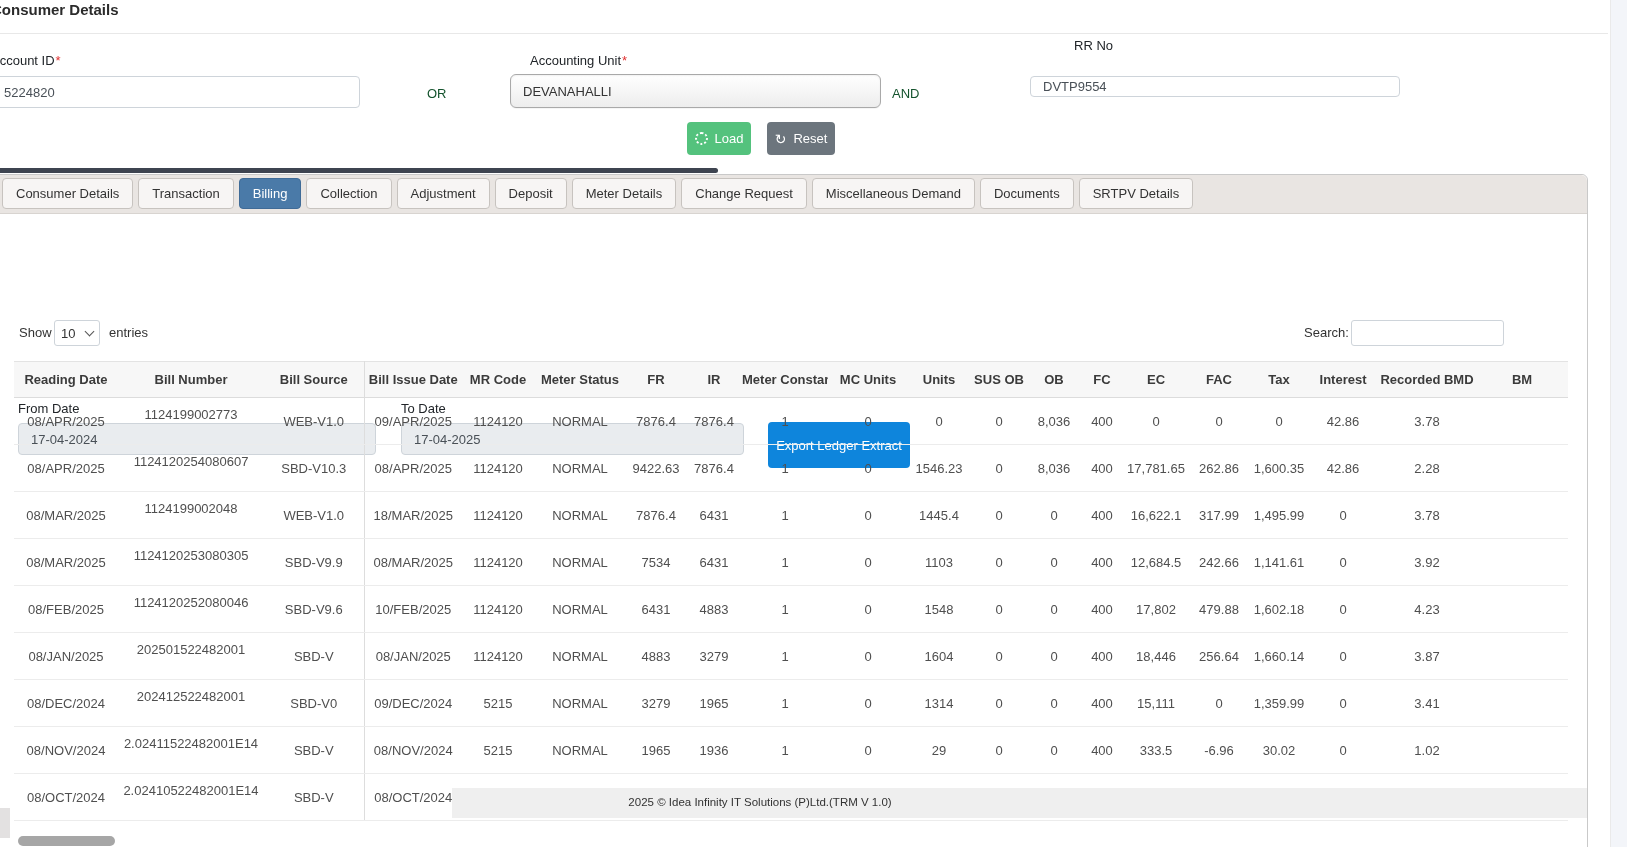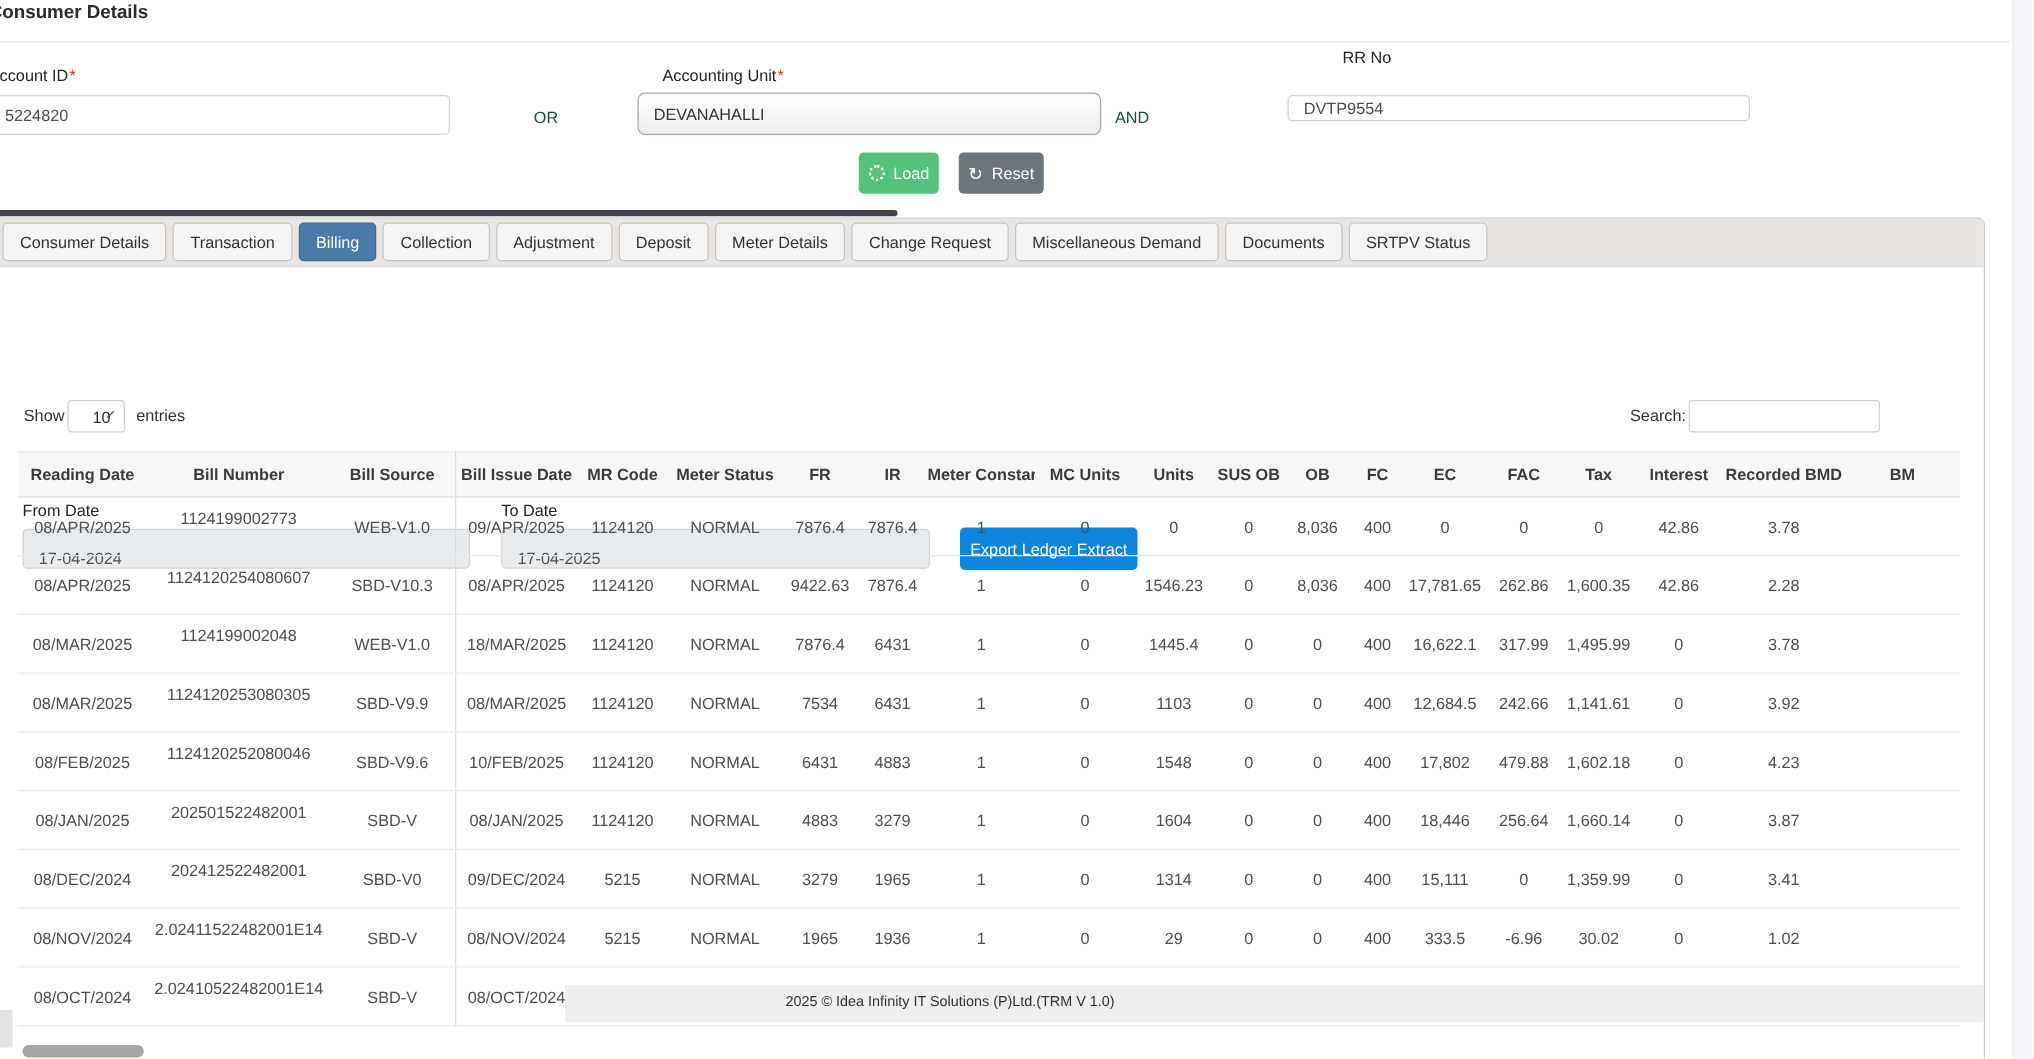--- a/index.html
+++ b/index.html
@@ -59,29 +59,29 @@
   .tab {
     font-size:13px; color:#333; background:#f7f5f4;
     border:1px solid #c7c3bf; border-radius:4px;
     padding:7px 13px; white-space:nowrap; cursor:pointer; font-family:inherit;
   }
   .tab.active { background:#4a7aa8; border-color:#3f6b97; color:#fff; }
 
   .date-input {
     border:1px solid #ced4da; border-radius:4px; background:#e9ecef;
     font-size:13px; color:#495057; padding:0 12px;
-    display:flex; align-items:flex-end; cursor:pointer;
+    display:flex; align-items:center; cursor:pointer;
   }
   .btn-export { background:#0e85dc; font-size:13px; }
 
   .dt-label { font-size:13px; color:#333; }
   .page-size-select {
     border:1px solid #ced4da; border-radius:3px; background:#fff;
     font-size:13px; color:#333; display:flex; align-items:center;
-    justify-content:space-between; padding:0 19px; cursor:pointer;
+    justify-content:space-between; padding:0 6px; cursor:pointer;
   }
   .chev { width:7px; height:7px; border-right:1.5px solid #555; border-bottom:1.5px solid #555;
           transform:rotate(45deg); margin-top:-3px; }
   .search-input { height:26px; width:153px; border:1px solid #ced4da; border-radius:3px;
                   font-size:13px; padding:0 8px; outline:none; font-family:inherit; }
 
   
   table.billing { border-collapse:collapse; table-layout:fixed; width:1554px; }
   table.billing th {
     height:36px; background:#f7f7f7; font-size:13px; font-weight:700; color:#3b3b3b;
@@ -145,34 +145,34 @@
       <button class="tab">Consumer Details</button>
       <button class="tab">Transaction</button>
       <button class="tab active">Billing</button>
       <button class="tab">Collection</button>
       <button class="tab">Adjustment</button>
       <button class="tab">Deposit</button>
       <button class="tab">Meter Details</button>
       <button class="tab">Change Request</button>
       <button class="tab">Miscellaneous Demand</button>
       <button class="tab">Documents</button>
-      <button class="tab">SRTPV Status</button>
+      <button class="tab">SRTPV Details</button>
     </div>
 
   <div class="abs field-label" style="left:26px; top:226px;">From Date</div>
   <div class="abs date-input" style="left:26px; top:248px; width:358px; height:32px;">
     <span>17-04-2024</span>
   </div>
 
   <div class="abs field-label" style="left:409px; top:226px;">To Date</div>
   <div class="abs date-input" style="left:409px; top:248px; width:343px; height:32px;">
     <span>17-04-2025</span>
   </div>
 
-  <button class="abs btn btn-export" style="left:776px; top:247px; width:142px; height:34px;">Export Ledger Extract</button>
+  <button class="abs btn btn-export" style="left:776px; top:247px; width:142px; height:46px;">Export Ledger Extract</button>
 
   <div class="abs dt-label" style="left:27px; top:150px;">Show</div>
   <div style="top:226px"></div>
   <div class="abs page-size-select" style="left:62px; top:145px; width:46px; height:26px;">
     <span>10</span>
     <span class="chev"></span>
   </div>
   <div class="abs dt-label" style="left:117px; top:150px;">entries</div>
 
   <div class="abs dt-label" style="left:1312px; top:150px;">Search:</div>

